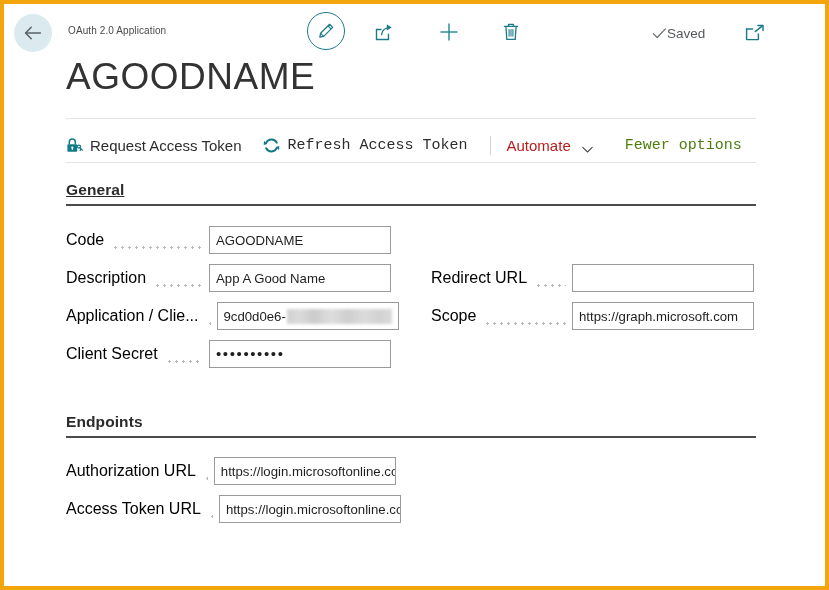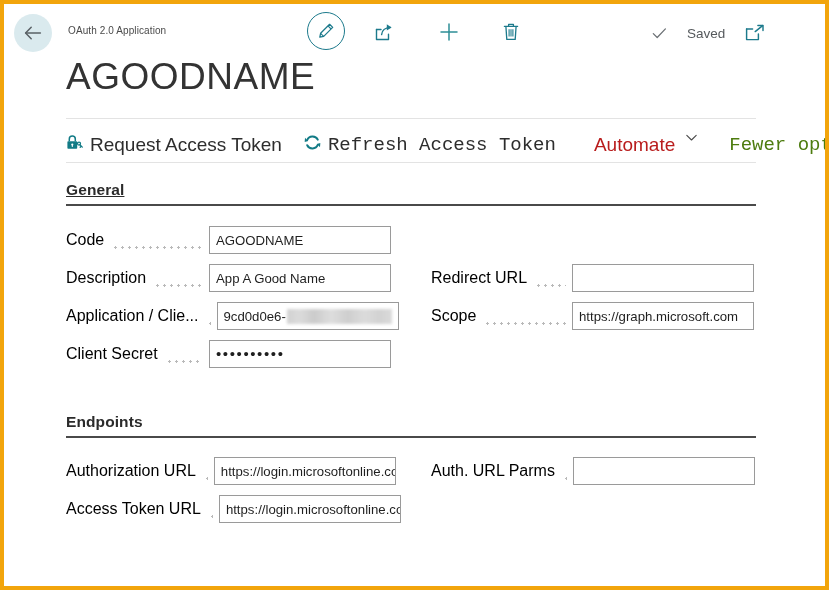--- a/index.html
+++ b/index.html
@@ -92,21 +92,21 @@
   .ticon.expand { left: 739px; top: 18px; }
 
   .saved {
     position: absolute;
     left: 648px;
     top: 22px;
     font-size: 13.5px;
     color: #55595c;
     display: flex;
     align-items: center;
-    gap: 20px;
+    gap: 0;
     white-space: nowrap;
   }
 
   
   .title {
     position: absolute;
     left: 62px;
     top: 54px;
     font-size: 37px;
     font-weight: 300;
@@ -140,23 +140,23 @@
     position: absolute;
     left: 62px;
     top: 158px;
     width: 690px;
     height: 1px;
     background: #e3e3e3;
   }
 
   .act {
     display: flex;
-    align-items: flex-start;
+    align-items: flex-end;
     gap: 7px;
-    font-size: 19px;
+    font-size: 15px;
     color: #2d2d2d;
     cursor: pointer;
     white-space: nowrap;
     padding: 3px 0;
   }
   .act + .act { margin-left: 22px; font-family: Liberation Mono, monospace; }
 
   .act-sep {
     width: 1px;
     height: 19px;
@@ -443,20 +443,15 @@
     <span class="fdots"></span>
     <span class="fbox">https://login.microsoftonline.com</span>
   </div>
 
   <div class="field lf ef" style="top:491px">
     <span class="flabel">Access Token URL</span>
     <span class="fdots"></span>
     <span class="fbox">https://login.microsoftonline.com</span>
   </div>
 
-  <div class="field rf" style="top:453px">
-    <span class="flabel">Auth. URL Parms</span>
-    <span class="fdots"></span>
-    <span class="fbox"></span>
-  </div>
 
  </div>
 </div>
 
 </body></html>

